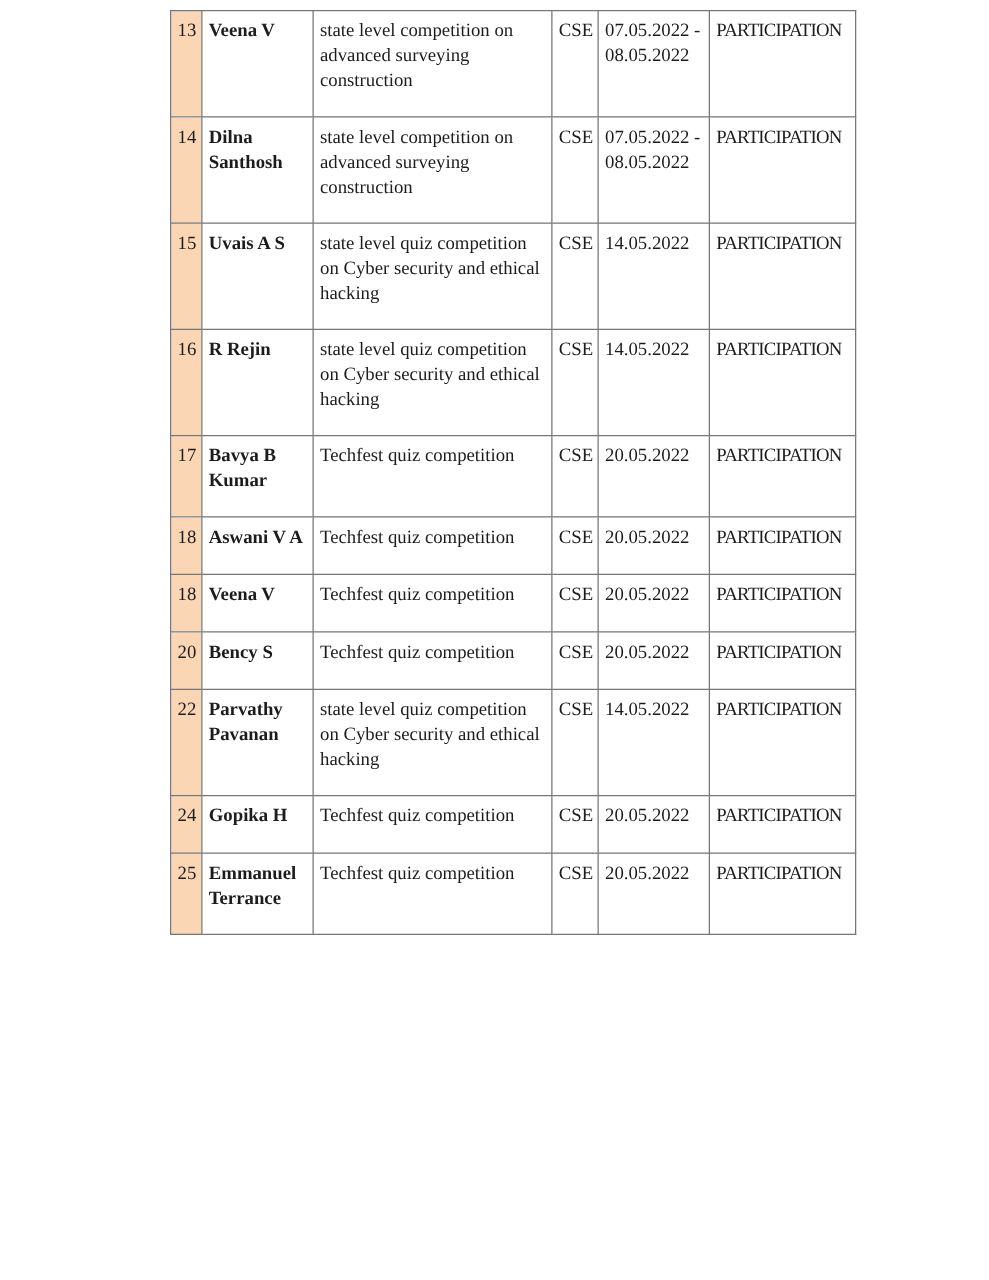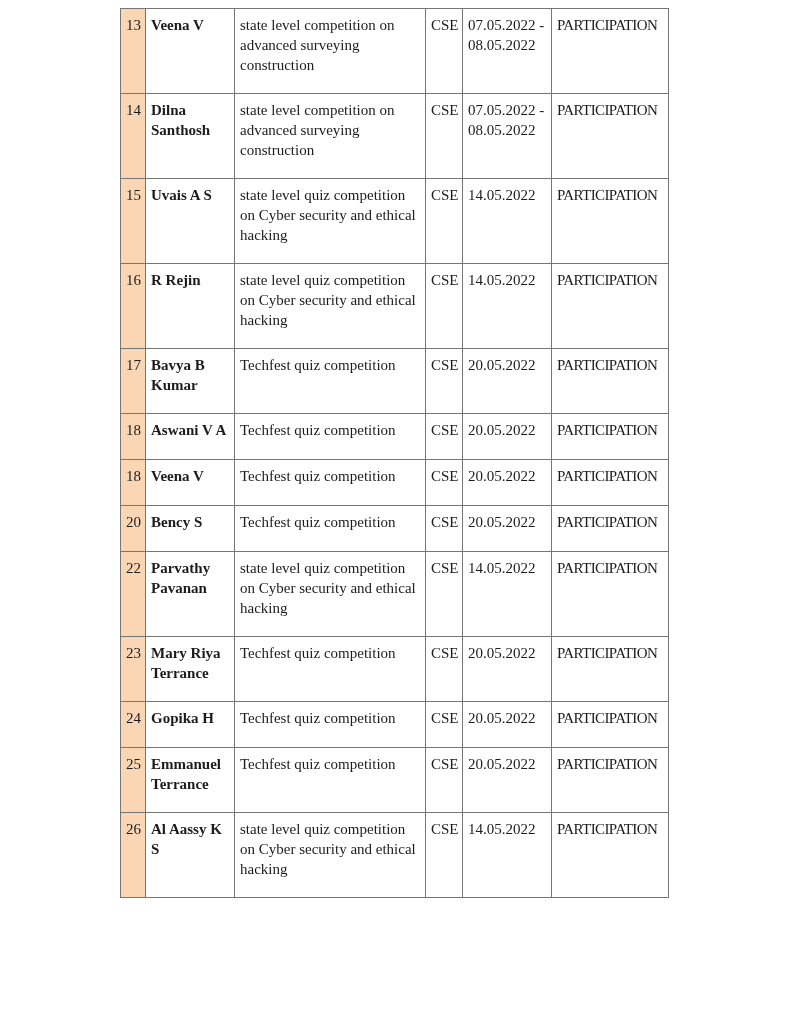--- a/index.html
+++ b/index.html
@@ -17,21 +17,21 @@
   }
   .page{
     position:relative;
     width:791px;
     height:1024px;
     background:var(--page-bg);
     overflow:hidden;
   }
   table.records{
     position:absolute;
-    left:120px;
+    left:136px;
     top:8px;
     width:548px;
     border-collapse:collapse;
     table-layout:fixed;
     font-size:15px;
     line-height:20px;
   }
   table.records td{
     border:1px solid var(--border-color);
     vertical-align:top;
@@ -136,46 +136,30 @@
   </tr>
         <tr>
     <td class="col-no">22</td>
     <td class="col-name">Parvathy Pavanan</td>
     <td class="col-event">state level quiz competition on Cyber security and ethical hacking</td>
     <td class="col-dept">CSE</td>
     <td class="col-date">14.05.2022</td>
     <td class="col-award">PARTICIPATION</td>
   </tr>
         <tr>
-    <td class="col-no">23</td>
-    <td class="col-name">Mary Riya Terrance</td>
-    <td class="col-event">Techfest quiz competition</td>
-    <td class="col-dept">CSE</td>
-    <td class="col-date">20.05.2022</td>
-    <td class="col-award">PARTICIPATION</td>
-  </tr>
-        <tr>
     <td class="col-no">24</td>
     <td class="col-name">Gopika H</td>
     <td class="col-event">Techfest quiz competition</td>
     <td class="col-dept">CSE</td>
     <td class="col-date">20.05.2022</td>
     <td class="col-award">PARTICIPATION</td>
   </tr>
         <tr>
     <td class="col-no">25</td>
     <td class="col-name">Emmanuel Terrance</td>
     <td class="col-event">Techfest quiz competition</td>
     <td class="col-dept">CSE</td>
     <td class="col-date">20.05.2022</td>
     <td class="col-award">PARTICIPATION</td>
   </tr>
-        <tr>
-    <td class="col-no">26</td>
-    <td class="col-name">Al Aassy K S</td>
-    <td class="col-event">state level quiz competition on Cyber security and ethical hacking</td>
-    <td class="col-dept">CSE</td>
-    <td class="col-date">14.05.2022</td>
-    <td class="col-award">PARTICIPATION</td>
-  </tr>
       </tbody>
   </table>
 </div>
 
 </body></html>

